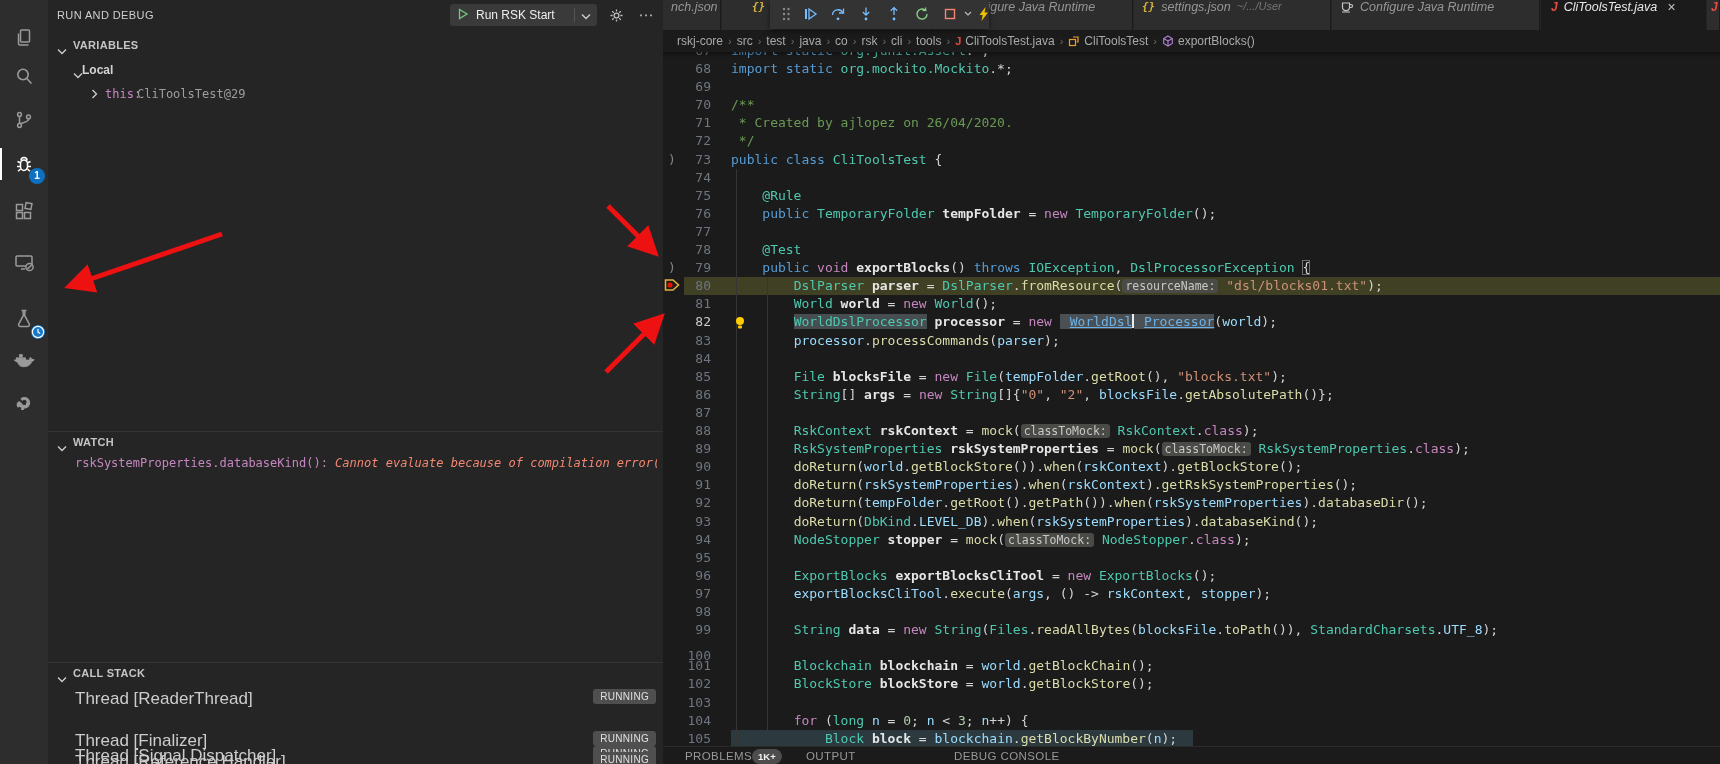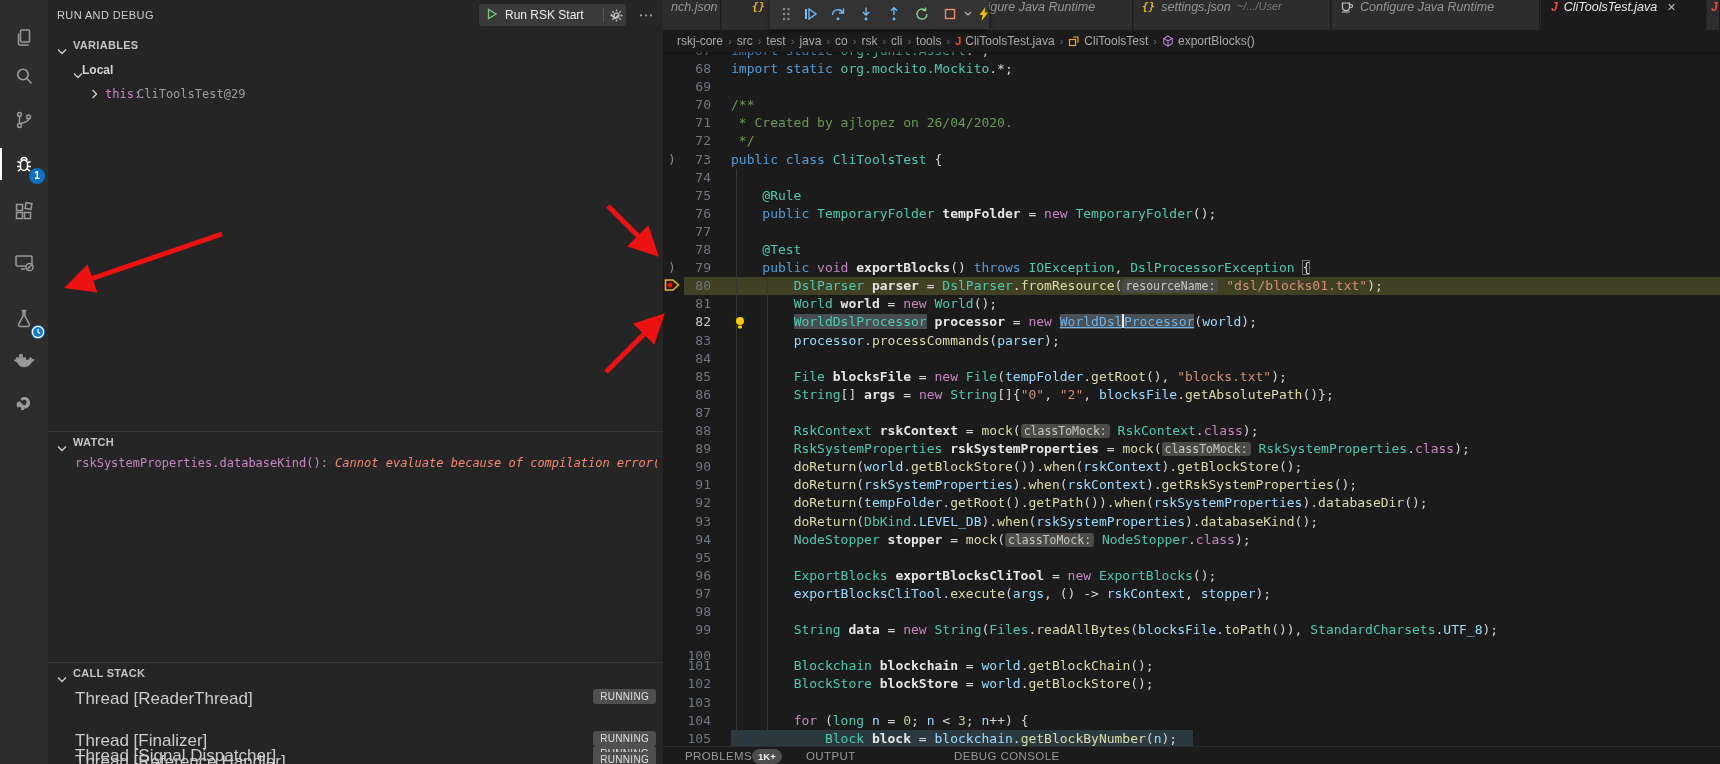--- a/index.html
+++ b/index.html
@@ -15,21 +15,21 @@
   .ab-item.active::before{content:'';position:absolute;left:0;top:4px;bottom:4px;width:2px;background:#ffffff;}
   .ab-badge{position:absolute;right:3px;bottom:0px;width:16px;height:16px;border-radius:50%;
     background:#0e70c0;color:#fff;font-size:10px;line-height:16px;text-align:center;font-weight:bold;}
   .ab-clock{position:absolute;right:1px;bottom:-2px;width:18px;height:18px;border-radius:50%;
     background:#1678c8;border:2px solid #2d2d2d;box-sizing:border-box;}
 
   
   #sidebar{position:absolute;left:48px;top:0;width:615px;height:764px;background:#252526;overflow:hidden;}
   .sb-title{position:absolute;left:9px;top:9px;font-size:11px;color:#cfcfcf;letter-spacing:.4px;}
   .run-dd{position:absolute;left:402px;top:4px;width:147px;height:22px;background:#3a3a3a;border-radius:3px;
-    display:flex;align-items:center;margin-left:29px;}
+    display:flex;align-items:center;}
   .run-dd .play{margin-left:7px;}
   .run-dd .lbl{margin-left:7px;font-size:12px;color:#eeeeee;}
   .run-dd .sep{margin-left:auto;width:1px;height:14px;background:#555;}
   .run-dd .chv{padding:0 6px;}
   .sb-gear{position:absolute;left:560px;top:7px;width:17px;height:17px;}
   .sb-dots{position:absolute;left:589px;top:7px;width:18px;height:17px;color:#c0c0c0;font-size:15px;line-height:15px;text-align:center;}
   .sec-head{position:absolute;left:0;width:615px;height:20px;}
   .sec-head .chev{position:absolute;top:5px;}
   .sec-head .txt{position:absolute;top:3px;font-size:11px;font-weight:bold;color:#c5c5c5;letter-spacing:.3px;}
   .sb-divider{position:absolute;left:0;width:615px;height:1px;background:#343434;}
@@ -81,21 +81,21 @@
   .lnum.cur{color:#cccccc;}
   .ltext{position:absolute;left:68px;top:1px;font-size:13px;white-space:pre;color:#d4d4d4;}
   .bulb{position:absolute;left:71px;top:2px;}
 
   .tk-k{color:#569cd6;} .tk-v{color:#c586c0;} .tk-t{color:#4ec9b0;} .tk-f{color:#dcdcaa;}
   .tk-r{color:#9cdcfe;} .tk-d{color:#e6e6e6;font-weight:bold;} .tk-s{color:#ce9178;}
   .tk-n{color:#b5cea8;} .tk-c{color:#6a9955;} .tk-a{color:#4ec9b0;} .tk-p{color:#d4d4d4;}
   .tk-i{background:#4a4a46;color:#c8c8c8;border-radius:3px;padding:0 3px;font-size:11.5px;}
   .tk-B{color:#d4d4d4;outline:1px solid #6f6f6f;outline-offset:-1px;}
   .tk-H{color:#4ec9b0;background:#474e52;}
-  .tk-L{color:#6cb2e8;background:#4a5053;text-decoration:underline;}
+  .tk-L{color:#6cb2e8;background:#4a5053;text-decoration:underline;padding-left:10px;}
   .tk-C{display:inline-block;width:1.5px;height:14px;background:#ececec;vertical-align:-2px;}
 
   #panelbar{position:absolute;left:663px;top:746px;width:1057px;height:18px;background:#1b1b1b;border-top:1px solid #2a2a2a;}
   .pt{position:absolute;top:3px;font-size:11.5px;color:#989898;letter-spacing:.4px;}
   .pt.active{color:#e7e7e7;}
   .pt-badge{position:absolute;top:2px;background:#4d4d4d;color:#f2f2f2;font-size:9.5px;font-weight:bold;
     padding:2px 6px;border-radius:8px;}
 
   #arrows{position:absolute;left:0;top:0;z-index:9;pointer-events:none;}
 </style>

